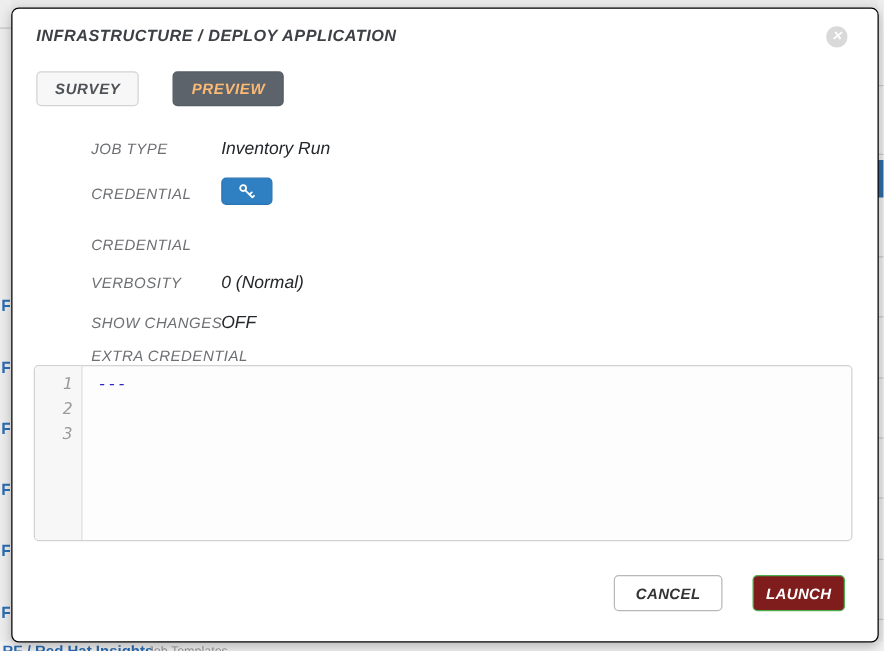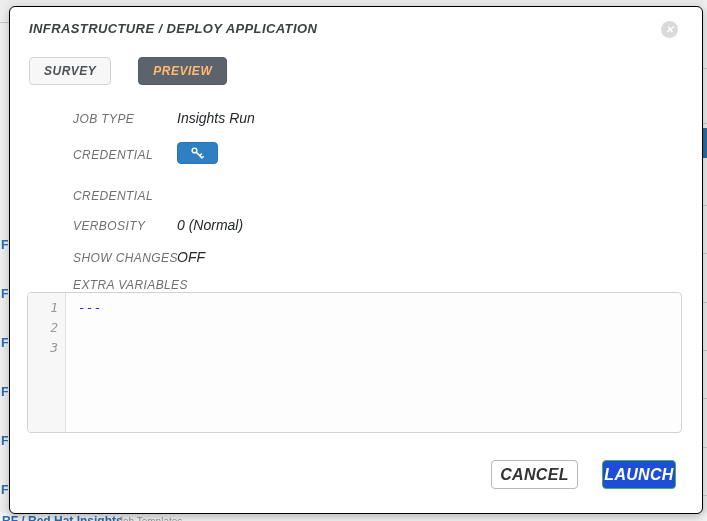--- a/index.html
+++ b/index.html
@@ -83,26 +83,26 @@
     padding:5px 0 0 12px;
     font-family:"DejaVu Sans Mono", monospace; font-size:13px; line-height:20px;
     color:#1c1c1c; flex:1;
   }
   .code-line { white-space:pre; min-height:20px; }
   .tok-blue { color:#2626c9; }
   .tok-punct { color:#333333; }
 
   .btn {
     position:absolute; top:453px; height:29px;
-    border-radius:4px; font-size:16px; font-weight:bold; letter-spacing:0.3px;
+    border-radius:4px; font-size:12px; font-weight:bold; letter-spacing:0.3px;
     display:flex; align-items:center; justify-content:center;
     cursor:pointer; box-sizing:border-box;
   }
   .btn-cancel { right:124px; width:87px; background:#ffffff; border:1px solid #b8b8b8; color:#333333; }
-  .btn-launch { right:26px; width:74px; background:#1d4ed8; border:1px solid #4cae4c; color:#ffffff; }
+  .btn-launch { right:26px; width:74px; background:#7f1d1d; border:1px solid #4cae4c; color:#ffffff; }
 </style>
 </head>
 <body>
 
 <div class="canvas">
 
   <div class="bg-left">
     <div class="hline-top"></div>
     <div class="bg-frag" style="top:237px">F</div>
     <div class="bg-frag" style="top:286px">F</div>
@@ -132,41 +132,41 @@
 
     <div class="modal-title">INFRASTRUCTURE / DEPLOY APPLICATION</div>
     <div class="close-btn">✕</div>
 
     <div class="tabs">
       <div class="tab tab-survey">SURVEY</div>
       <div class="tab tab-preview">PREVIEW</div>
     </div>
 
     <div class="row-label" style="top:105px">JOB TYPE</div>
-    <div class="row-value" style="top:103px">Insights Run</div>
+    <div class="row-value" style="top:103px">Inventory Run</div>
 
     <div class="row-label" style="top:141px">CREDENTIAL</div>
     <div class="cred-btn">
       <span>
         <svg width="13" height="13" viewBox="0 0 16 16">
           <circle cx="4.3" cy="4.3" r="2.9" fill="none" stroke="#ffffff" stroke-width="1.8"></circle>
           <path d="M6.5 6.5 L13.4 13.4 M10.6 10.6 L12.8 8.5 M13.4 13.4 L15 11.9" fill="none" stroke="#ffffff" stroke-width="1.8" stroke-linecap="round"></path>
         </svg>
       </span>
     </div>
 
     <div class="row-label" style="top:182px">CREDENTIAL</div>
 
     <div class="row-label" style="top:212px">VERBOSITY</div>
     <div class="row-value" style="top:210px">0 (Normal)</div>
 
     <div class="row-label" style="top:244px">SHOW CHANGES</div>
     <div class="row-value" style="top:242px">OFF</div>
 
-    <div class="row-label" style="top:271px">EXTRA VARIABLES</div>
+    <div class="row-label" style="top:271px">EXTRA CREDENTIAL</div>
 
     <div class="editor">
       <div class="gutter">
         <div class="ln">1</div>
         <div class="ln">2</div>
         <div class="ln">3</div>
       </div>
       <div class="code">
         <div class="code-line"><span class="tok-blue">---</span></div>
         <div class="code-line"></div>

